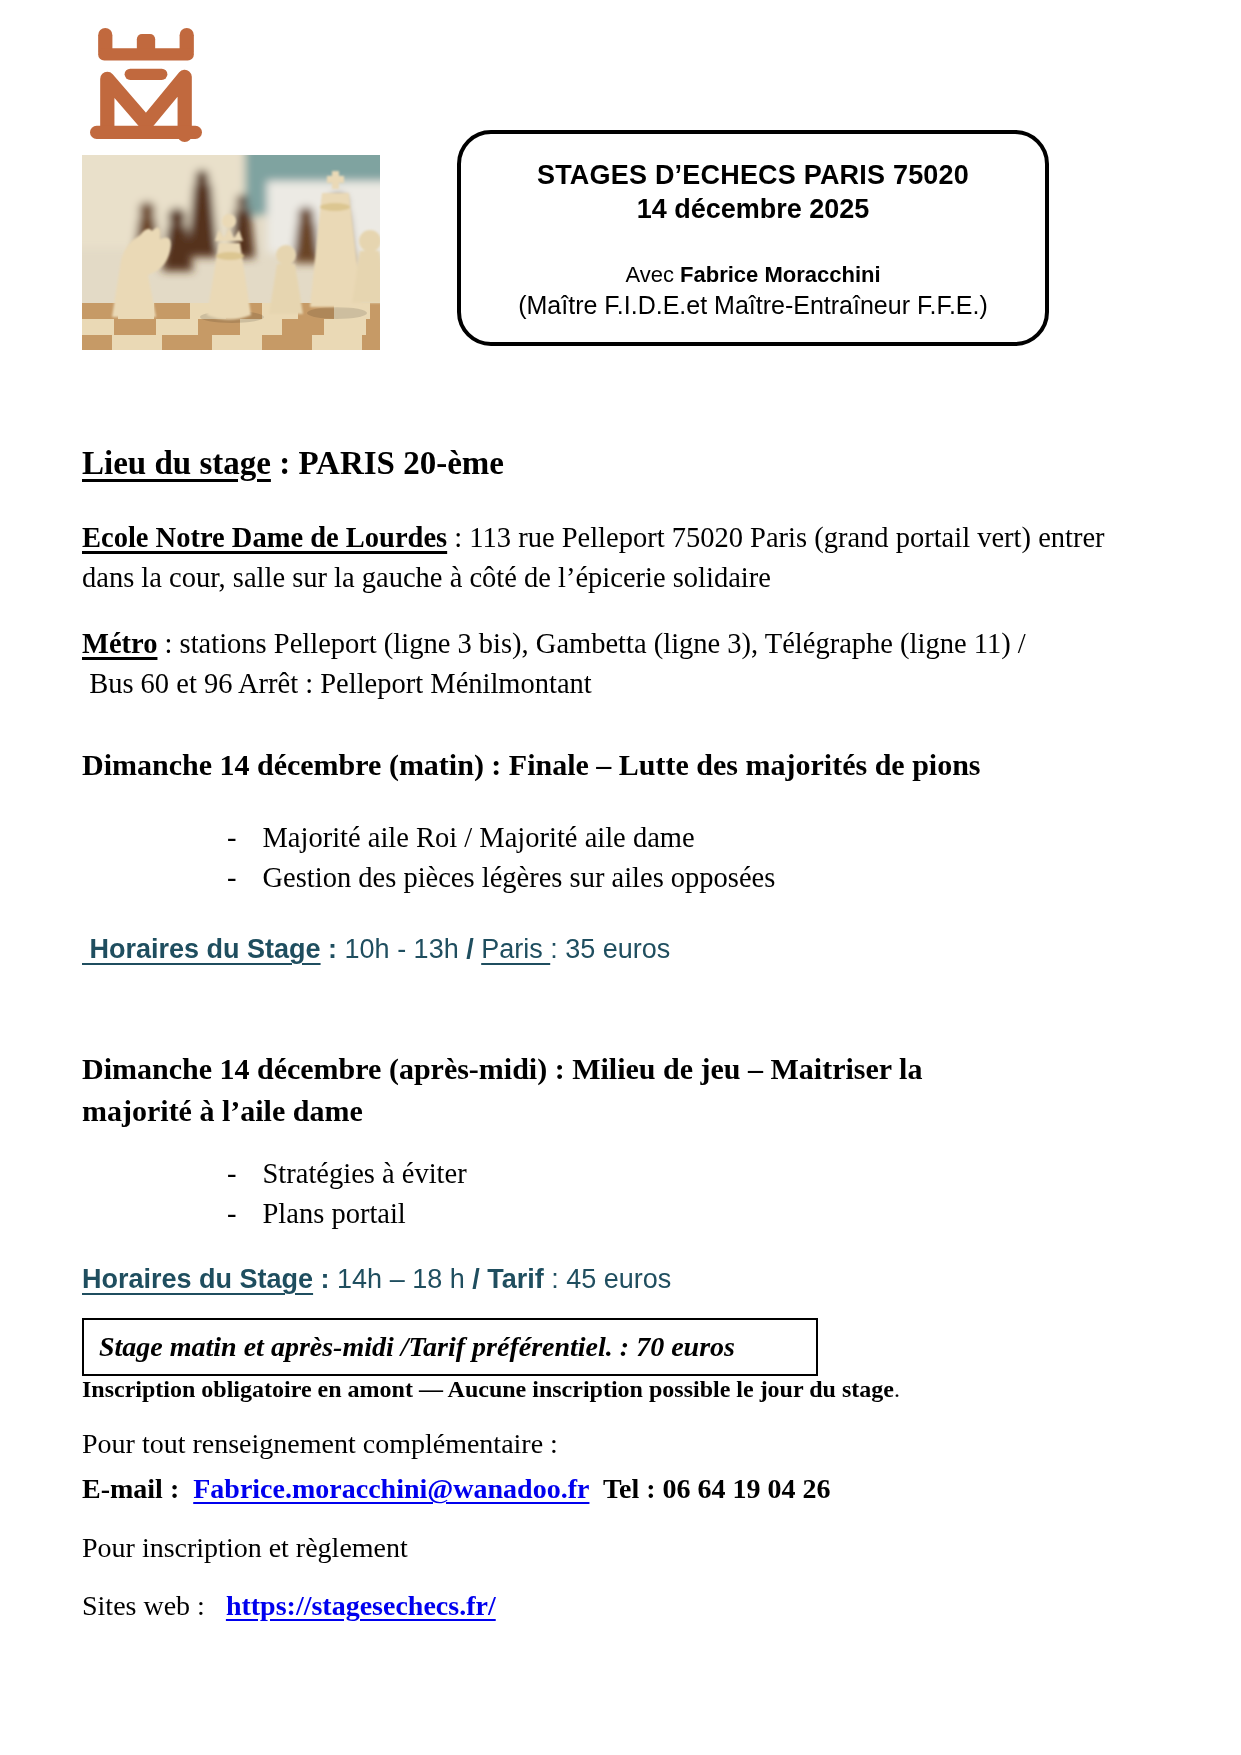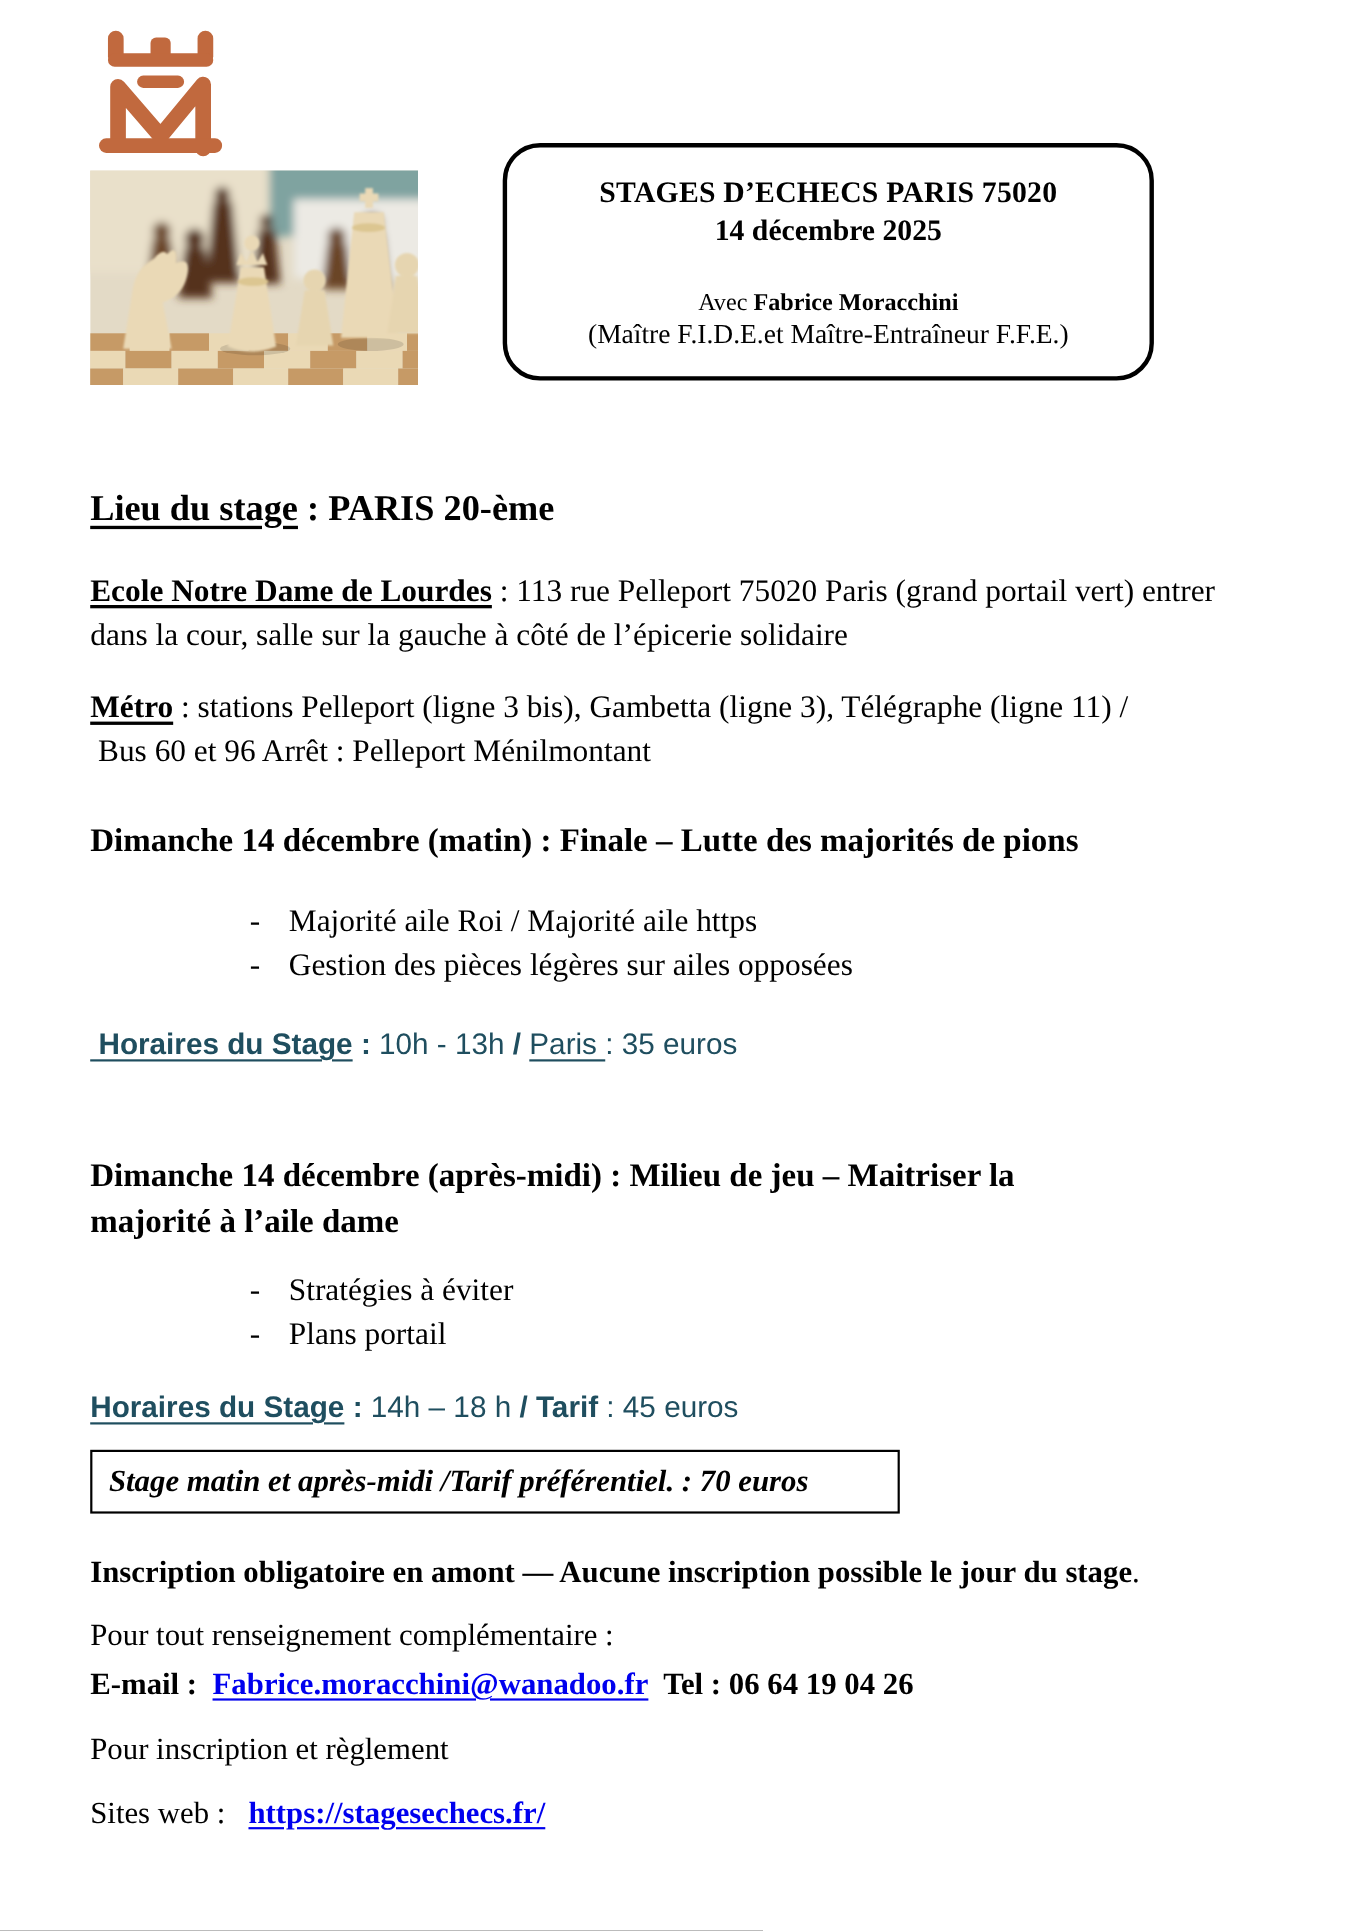--- a/index.html
+++ b/index.html
@@ -13,21 +13,21 @@
   
   .header-row { display:flex; align-items:flex-start; }
   .left-col { width:300px; flex:0 0 300px; }
   .logo-svg { width:112px; height:118px; margin-left:8px; display:block; }
   .logo-fill { fill:var(--logo_terracotta); }
   .logo-stroke { stroke:var(--logo_terracotta); }
   .photo { width:298px; height:195px; display:block; margin-top:12px; }
   .title-box {
     margin-left:75px; margin-top:105px; width:592px; min-height:216px;
     border:4px solid #000; border-radius:34px; text-align:center;
-    font-family:Liberation Serif, serif; padding:26px 10px 18px;
+    font-family:Liberation Sans, sans-serif; padding:26px 10px 18px;
   }
   .box-title { font-size:27px; font-weight:600; letter-spacing:.2px; }
   .box-date  { font-size:27px; font-weight:600; margin-top:3px; }
   .box-with  { font-size:22px; margin-top:37px; }
   .box-with b { font-weight:700; }
   .box-cred  { font-size:25px; margin-top:3px; }
   
   .h1 { font-size:33px; font-weight:bold; margin-top:95px; }
   .h1 .ul { text-decoration:underline; text-decoration-thickness:3px; text-underline-offset:5px; }
   .para { font-size:28.5px; line-height:40px; margin-top:36px; max-width:1085px; }
@@ -43,21 +43,21 @@
     color:var(--accent_teal); margin-top:34px; white-space:pre-wrap;
   }
   .sched.pm { margin-top:28px; }
   .sched .lbl { font-weight:bold; text-decoration:underline; text-decoration-thickness:2px; text-underline-offset:5px; }
   .sched .b { font-weight:bold; }
   .sched .u { text-decoration:underline; text-decoration-thickness:2px; text-underline-offset:5px; }
   .price-box {
     margin-top:22px; width:736px; border:2px solid #000;
     font-size:28px; font-weight:bold; padding:11px 8px 11px 15px;font-style:italic;
   }
-  .notice { font-size:28px; font-weight:bold; margin-top:38px; }
+  .notice { font-size:24px; font-weight:bold; }
   .notice .dot { font-weight:normal; }
   .fline { font-size:28px; margin-top:25px; }
   .fline.email { margin-top:13px; font-weight:bold; }
   .fline.reg { margin-top:27px; }
   .fline.sites { margin-top:26px; }
   a.link { color:var(--link_blue); font-weight:bold; text-decoration:underline; text-decoration-thickness:2px; text-underline-offset:4px; }
 </style>
 </head>
 <body>
 
@@ -171,21 +171,21 @@
 
   <div class="para"><span class="blabel">Ecole Notre Dame de Lourdes</span><span> : 113 rue Pelleport 75020 Paris (grand portail vert) entrer</span><br><span>dans la cour, salle sur la gauche à côté de l’épicerie solidaire</span></div>
 
   <div class="para metro"><span class="blabel">Métro</span><span> : stations Pelleport (ligne 3 bis), Gambetta (ligne 3), Télégraphe (ligne 11) /</span><br><span>&nbsp;Bus 60 et 96 Arrêt : Pelleport Ménilmontant</span></div>
 
   <div class="h2">Dimanche 14 décembre (matin) : Finale – Lutte des majorités de pions</div>
 
   <div class="bullets">
     <div class="bullet">
         <span>-</span>
-        <span>Majorité aile Roi / Majorité aile https</span>
+        <span>Majorité aile Roi / Majorité aile dame</span>
       </div>
     <div class="bullet">
         <span>-</span>
         <span>Gestion des pièces légères sur ailes opposées</span>
       </div>
   </div>
 
   <div class="sched"><span class="lbl">&nbsp;Horaires du Stage</span><span class="b"> : </span><span>10h - 13h </span><span class="b">/ </span><span class="u">Paris </span><span>: 35 euros</span></div>
 
   <div class="h2 pm">Dimanche 14 décembre (après-midi) : Milieu de jeu – Maitriser la majorité à l’aile dame</div>

